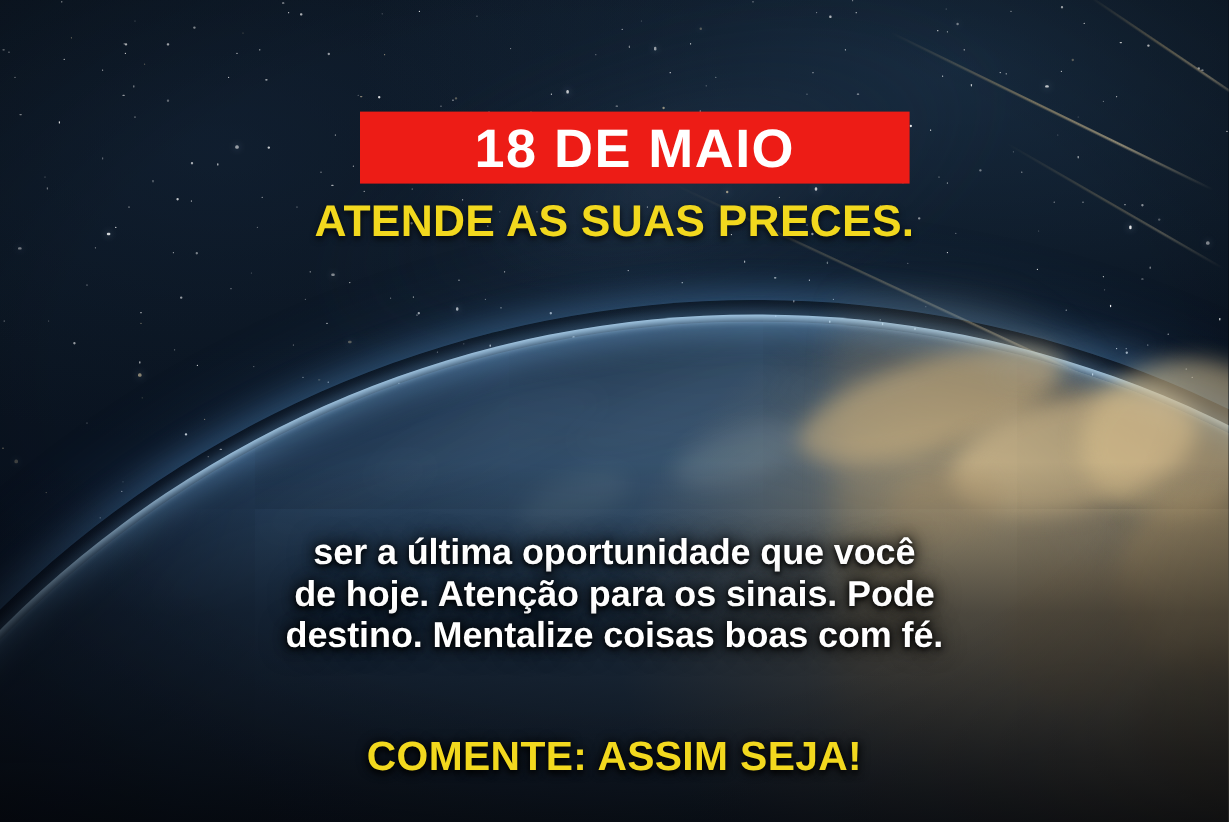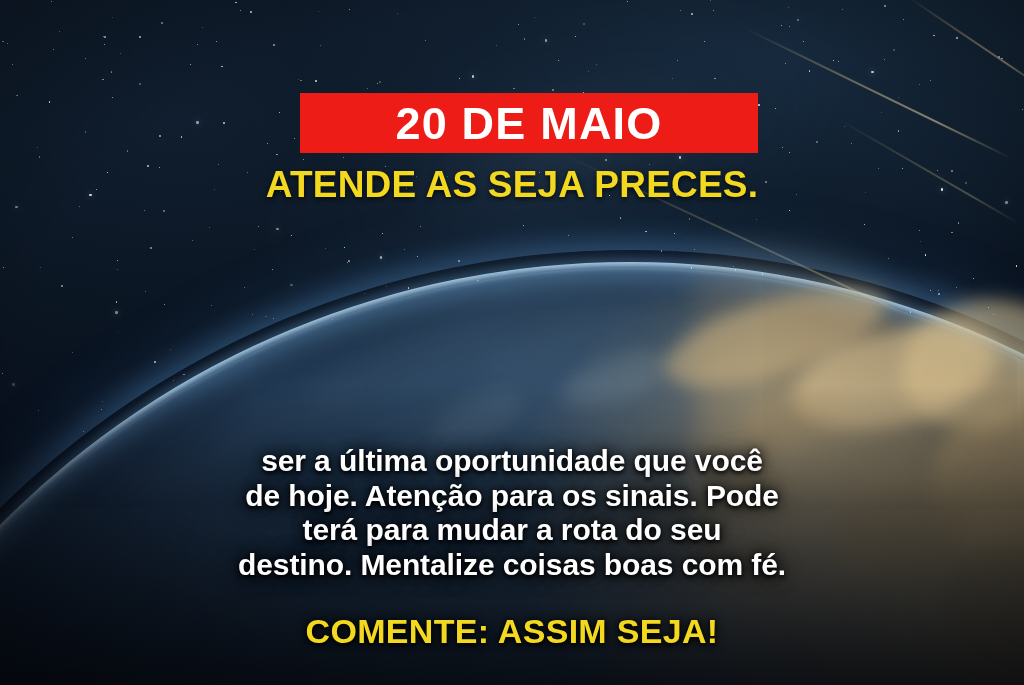--- a/index.html
+++ b/index.html
@@ -572,30 +572,29 @@
       <div class="cloud" style="left:620px;top:430px;width:200px;height:60px;opacity:0.1;transform:rotate(-14deg)"></div>
       <div class="cloud" style="left:790px;top:560px;width:180px;height:70px;opacity:0.08;transform:rotate(-8deg)"></div>
     </div>
 
   <div class="night"></div>
   <div class="vignette"></div>
 
   <div class="content">
 
     <div class="date-banner">
-      <span class="date-banner-text">20 DE MAIO</span>
+      <span class="date-banner-text">18 DE MAIO</span>
     </div>
 
     <div class="headline">
-      <div>ATENDE AS SEJA PRECES.</div>
+      <div>ATENDE AS SUAS PRECES.</div>
     </div>
 
     <div class="body-copy">
       <div>ser a última oportunidade que você</div>
       <div>de hoje. Atenção para os sinais. Pode</div>
-      <div>terá para mudar a rota do seu</div>
       <div>destino. Mentalize coisas boas com fé.</div>
     </div>
 
     <div class="cta">COMENTE: ASSIM SEJA!</div>
 
   </div>
 </div>
 
 </body></html>

